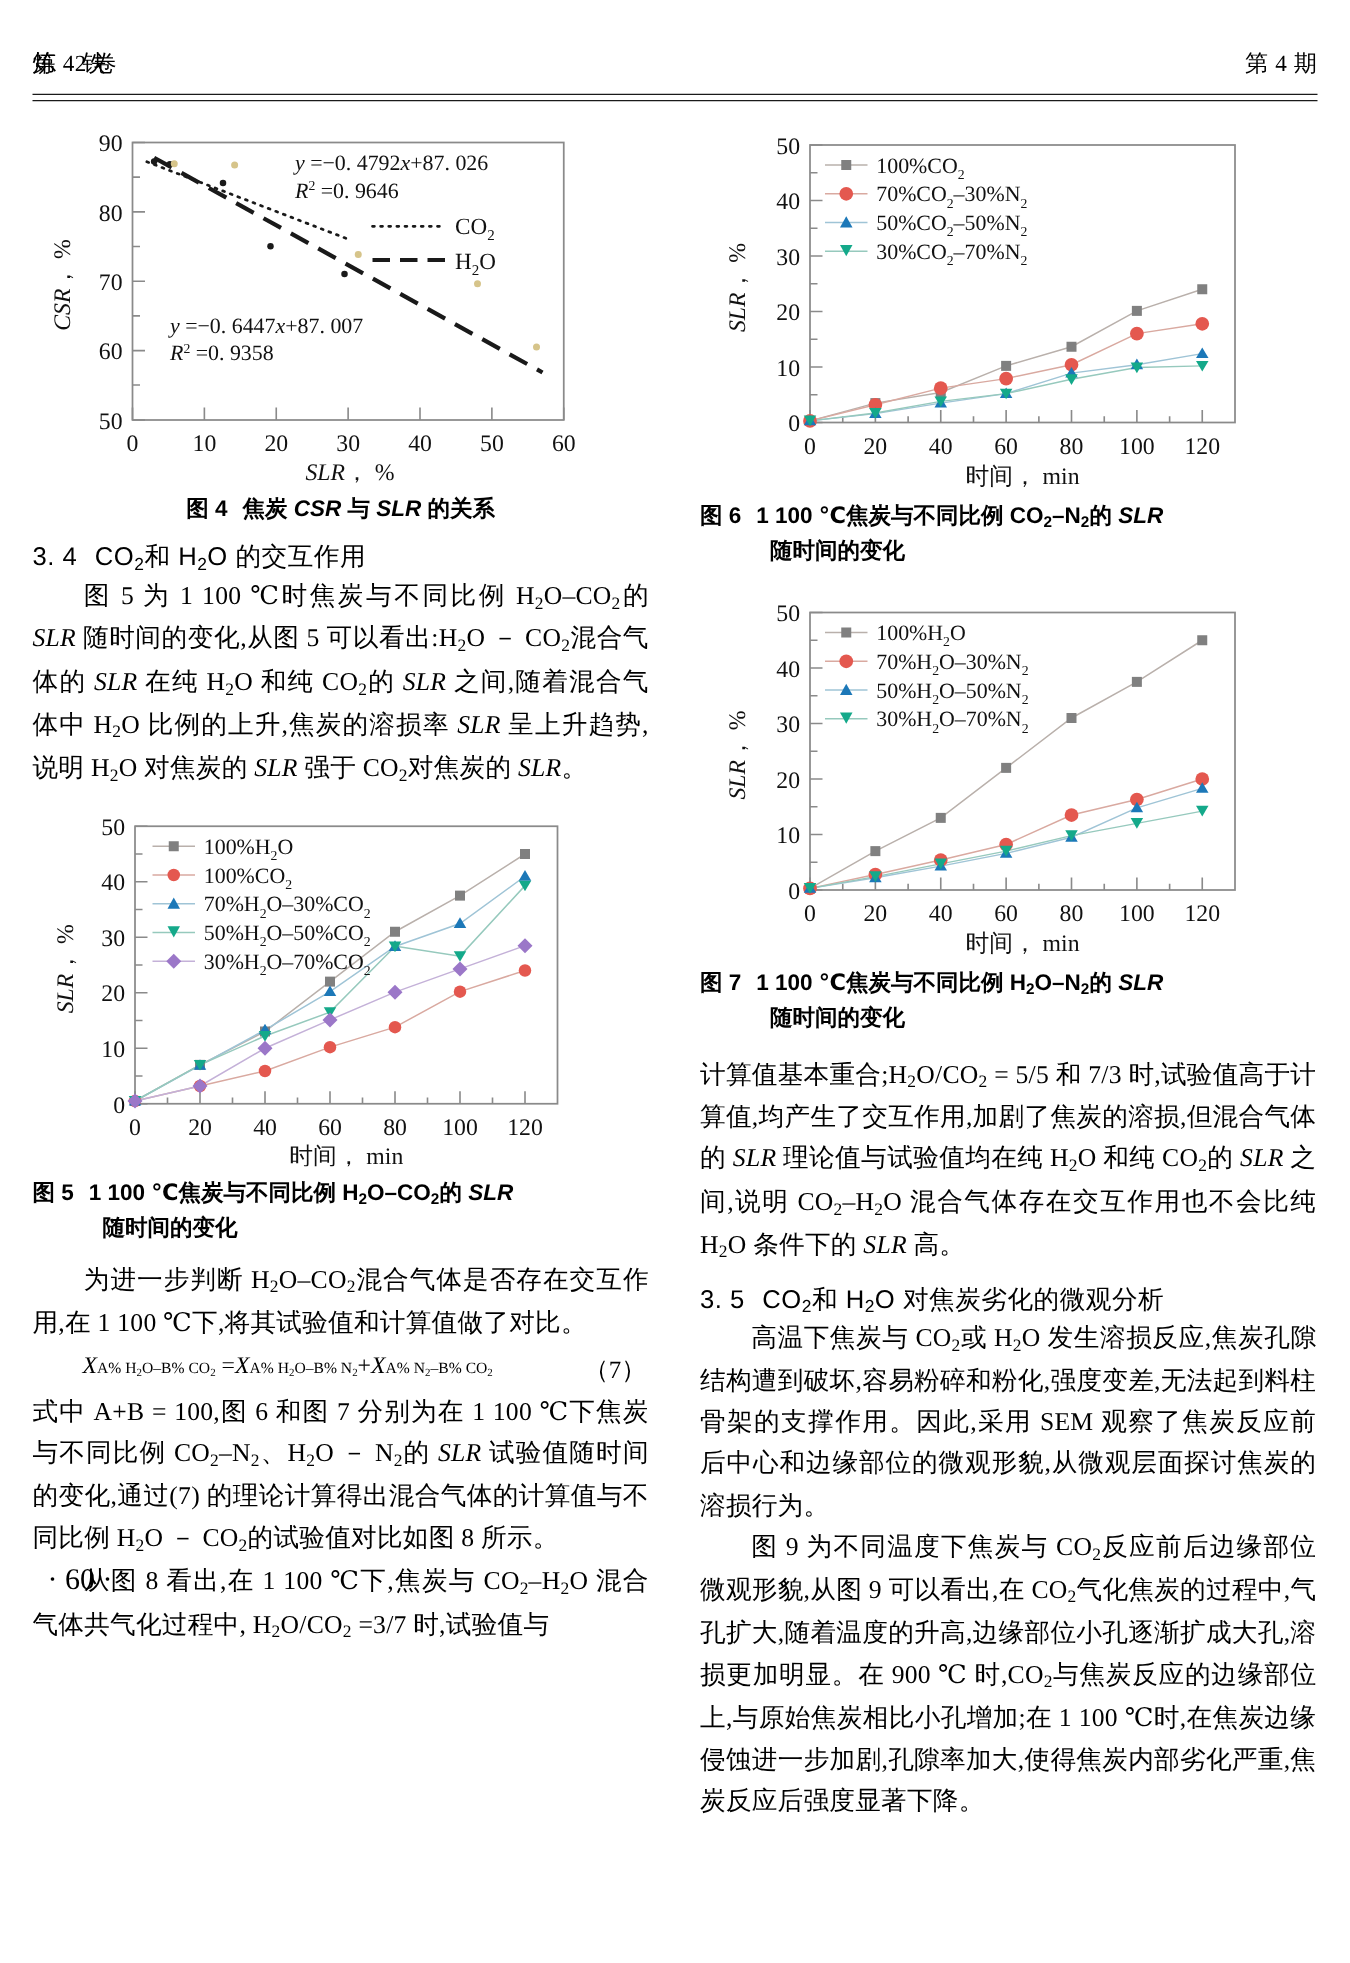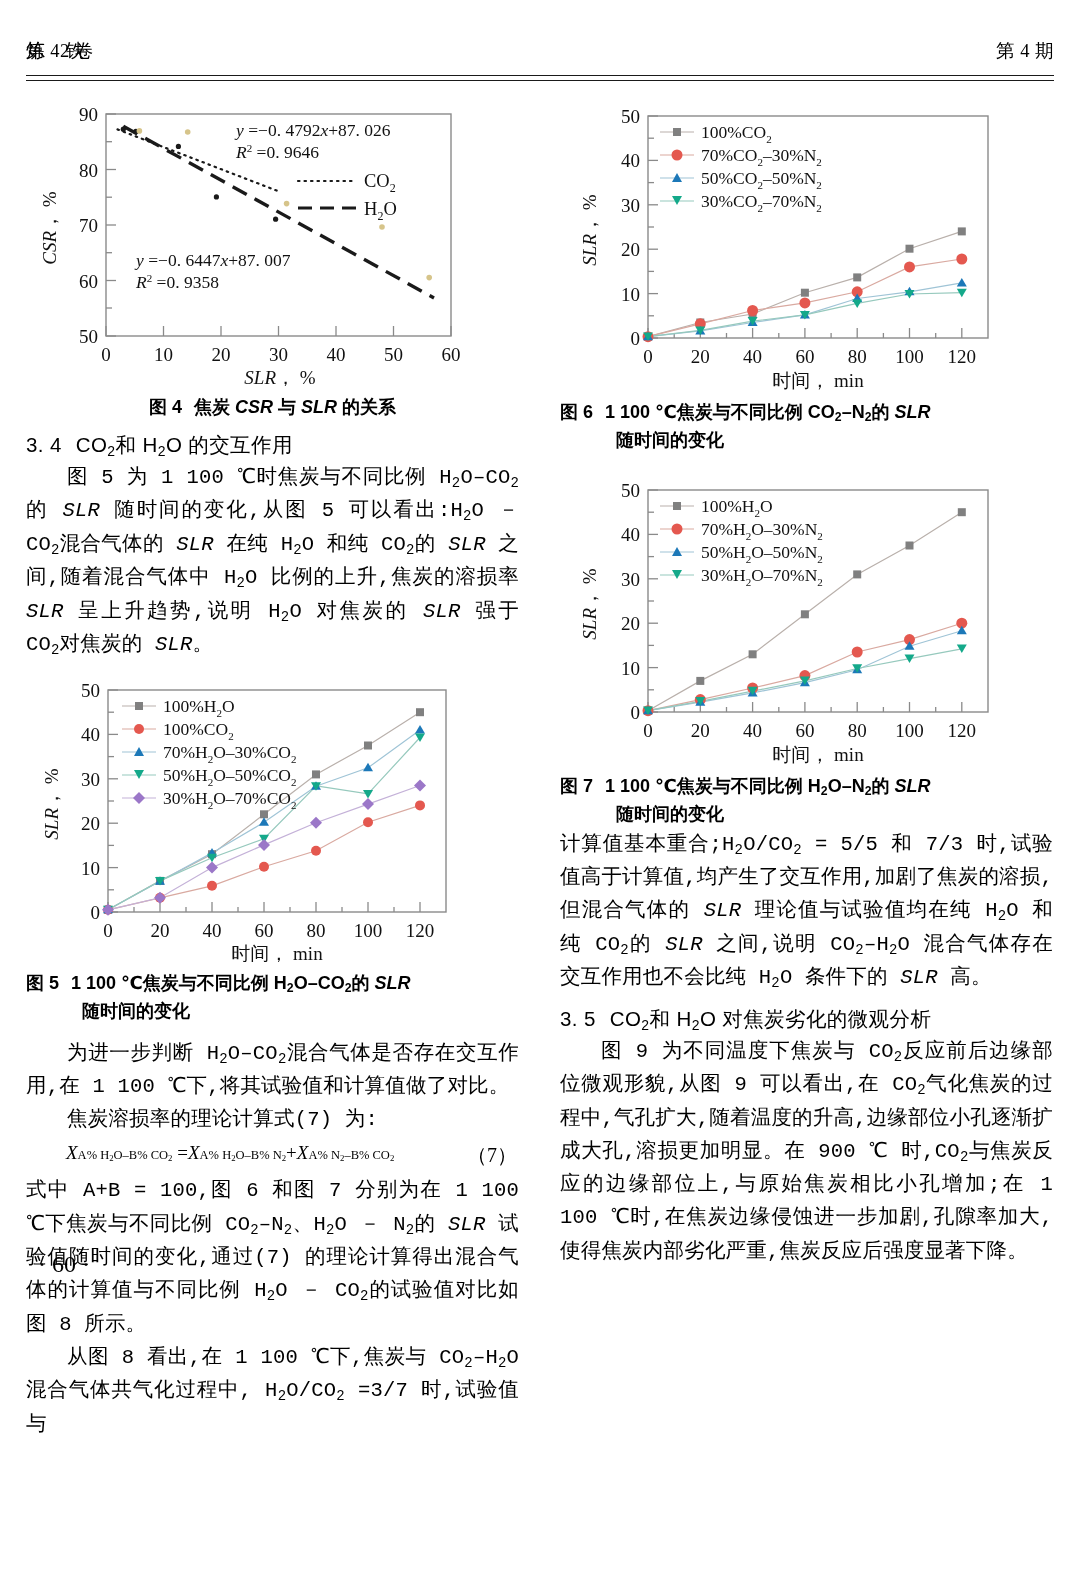--- a/index.html
+++ b/index.html
@@ -55,21 +55,20 @@
   .col-left  { left: 26px; }
   .col-right { left: 560px; }
 
   p.body {
     font-size: 20.5px;
     line-height: 1.62;
     margin: 0 0 0 0;
     text-align: justify;
     text-justify: inter-ideograph;
     letter-spacing: 0.2px;
-    font-family: Liberation Mono, monospace;
   }
   p.indent { text-indent: 2em; }
 
   h3.sec {
     font-size: 20.5px;
     font-weight: normal;
     font-family: "Liberation Sans", "DejaVu Sans", sans-serif;
     margin: 10px 0 2px 0;
     letter-spacing: 0.4px;
   }
@@ -371,21 +370,20 @@
         </svg>
       </div>
       <div class="figcap">
         <span class="cn">图 5</span><span>1 100 ℃焦炭与不同比例 H<sub>2</sub>O–CO<sub>2</sub>的 <i>SLR</i></span>
         <span class="l2">随时间的变化</span>
       </div>
     </div>
 
     <p class="body indent" style="margin-top:12px;">为进一步判断 H<sub>2</sub>O–CO<sub>2</sub>混合气体是否存在交互作用,在 1 100 ℃下,将其试验值和计算值做了对比。</p>
 
-    <p class="body indent">焦炭溶损率的理论计算式(7) 为:</p>
 
     <div class="equation">
       <span class="eq"><i>X</i><span class="tiny">A% H<sub>2</sub>O–B% CO<sub>2</sub></span> =<i>X</i><span class="tiny">A% H<sub>2</sub>O–B% N<sub>2</sub></span>+<i>X</i><span class="tiny">A% N<sub>2</sub>–B% CO<sub>2</sub></span></span>
       <span class="eqno">（7）</span>
     </div>
 
     <p class="body">式中 A+B = 100,图 6 和图 7 分别为在 1 100 ℃下焦炭与不同比例 CO<sub>2</sub>–N<sub>2</sub>、H<sub>2</sub>O － N<sub>2</sub>的 <span class="it">SLR</span> 试验值随时间的变化,通过(7) 的理论计算得出混合气体的计算值与不同比例 H<sub>2</sub>O － CO<sub>2</sub>的试验值对比如图 8 所示。</p>
 
     <p class="body indent">从图 8 看出,在 1 100 ℃下,焦炭与 CO<sub>2</sub>–H<sub>2</sub>O 混合气体共气化过程中, H<sub>2</sub>O/CO<sub>2</sub> =3/7 时,试验值与</p>
   </div>
@@ -623,25 +621,26 @@
             <text x="141" y="111">30%H<tspan font-size="11" dy="5">2</tspan><tspan dy="-5">O–70%N</tspan><tspan font-size="11" dy="5">2</tspan></text>
           </g>
         </svg>
       </div>
       <div class="figcap">
         <span class="cn">图 7</span><span>1 100 ℃焦炭与不同比例 H<sub>2</sub>O–N<sub>2</sub>的 <i>SLR</i></span>
         <span class="l2">随时间的变化</span>
       </div>
     </div>
 
-    <p class="body" style="">计算值基本重合;H<sub>2</sub>O/CO<sub>2</sub> = 5/5 和 7/3 时,试验值高于计算值,均产生了交互作用,加剧了焦炭的溶损,但混合气体的 <span class="it">SLR</span> 理论值与试验值均在纯 H<sub>2</sub>O 和纯 CO<sub>2</sub>的 <span class="it">SLR</span> 之间,说明 CO<sub>2</sub>–H<sub>2</sub>O 混合气体存在交互作用也不会比纯 H<sub>2</sub>O 条件下的 <span class="it">SLR</span> 高。</p>
+    <p class="body" style="margin-top:16px;">计算值基本重合;H<sub>2</sub>O/CO<sub>2</sub> = 5/5 和 7/3 时,试验值高于计算值,均产生了交互作用,加剧了焦炭的溶损,但混合气体的 <span class="it">SLR</span> 理论值与试验值均在纯 H<sub>2</sub>O 和纯 CO<sub>2</sub>的 <span class="it">SLR</span> 之间,说明 CO<sub>2</sub>–H<sub>2</sub>O 混合气体存在交互作用也不会比纯 H<sub>2</sub>O 条件下的 <span class="it">SLR</span> 高。</p>
 
     <h3 class="sec">
       <span class="num">3. 5</span><span>CO<sub>2</sub>和 H<sub>2</sub>O 对焦炭劣化的微观分析</span>
     </h3>
 
+    <p class="body indent">高温下焦炭与 CO<sub>2</sub>或 H<sub>2</sub>O 发生溶损反应,焦炭孔隙结构遭到破坏,容易粉碎和粉化,强度变差,无法起到料柱骨架的支撑作用。因此,采用 SEM 观察了焦炭反应前后中心和边缘部位的微观形貌,从微观层面探讨焦炭的溶损行为。</p>
 
     <p class="body indent">图 9 为不同温度下焦炭与 CO<sub>2</sub>反应前后边缘部位微观形貌,从图 9 可以看出,在 CO<sub>2</sub>气化焦炭的过程中,气孔扩大,随着温度的升高,边缘部位小孔逐渐扩成大孔,溶损更加明显。在 900 ℃ 时,CO<sub>2</sub>与焦炭反应的边缘部位上,与原始焦炭相比小孔增加;在 1 100 ℃时,在焦炭边缘侵蚀进一步加剧,孔隙率加大,使得焦炭内部劣化严重,焦炭反应后强度显著下降。</p>
   </div>
 
   <div class="footer">· 60 ·</div>
 
 </div>
 
 </body></html>

